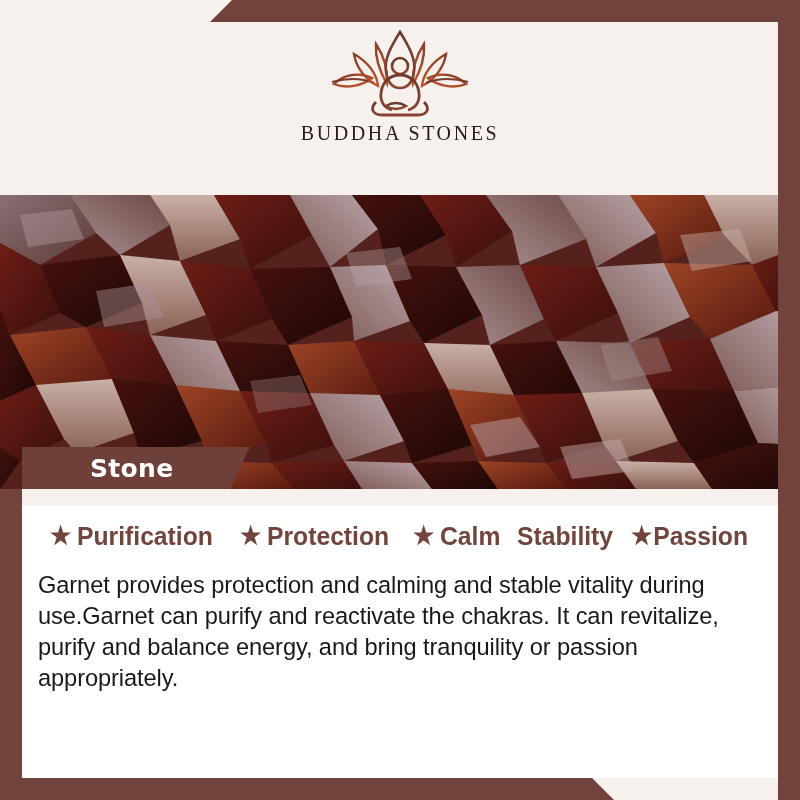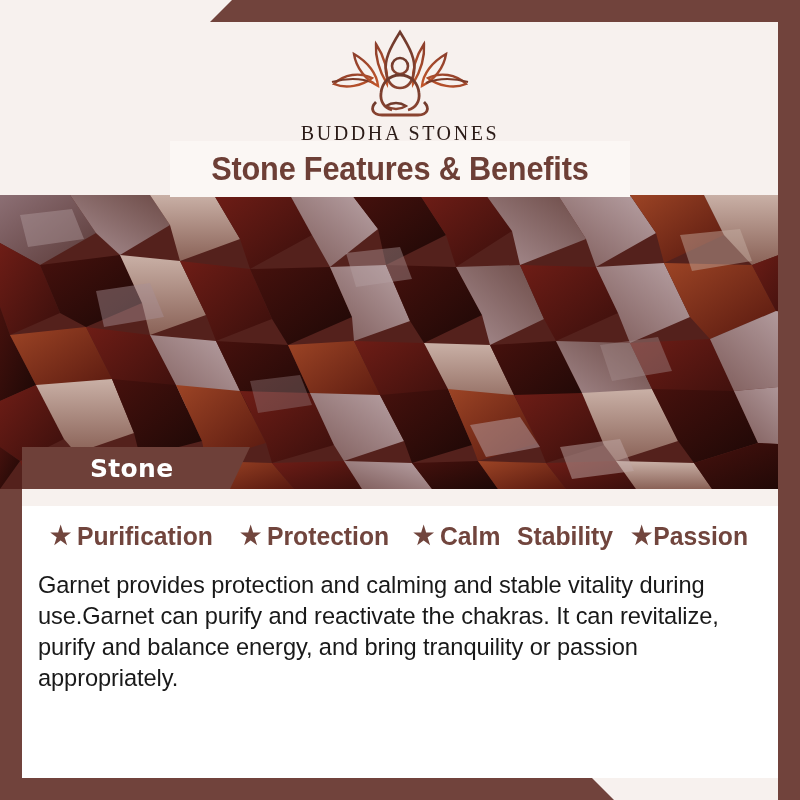--- a/index.html
+++ b/index.html
@@ -366,23 +366,20 @@
       <polygon points="560,252 620,244 634,276 572,284" fill="#c0a8a6" opacity="0.5"></polygon>
       <polygon points="96,96 150,88 164,122 104,132" fill="#a99096" opacity="0.45"></polygon>
       <polygon points="346,58 400,52 412,84 356,92" fill="#b7a2a5" opacity="0.4"></polygon>
       <polygon points="600,150 658,142 672,176 612,186" fill="#a8908e" opacity="0.42"></polygon>
       <polygon points="250,186 300,180 312,210 258,218" fill="#9c8184" opacity="0.38"></polygon>
       <polygon points="680,40 740,34 752,66 692,76" fill="#c8b2a6" opacity="0.45"></polygon>
       <polygon points="20,20 72,14 84,44 28,52" fill="#b6a2a6" opacity="0.4"></polygon>
     </svg>
   </div>
 
-  <div class="title-band">
-    <span class="title-text">Stone Features &amp; Benefits</span>
-  </div>
 
   <div class="stone-tag">
     <span class="stone-tag-text">Stone</span>
   </div>
 
   <div class="body-card">
     <div class="body-card-top-strip"></div>
 
     <div class="benefits" id="benefits-row">
         <span class="benefit gap-wide">

